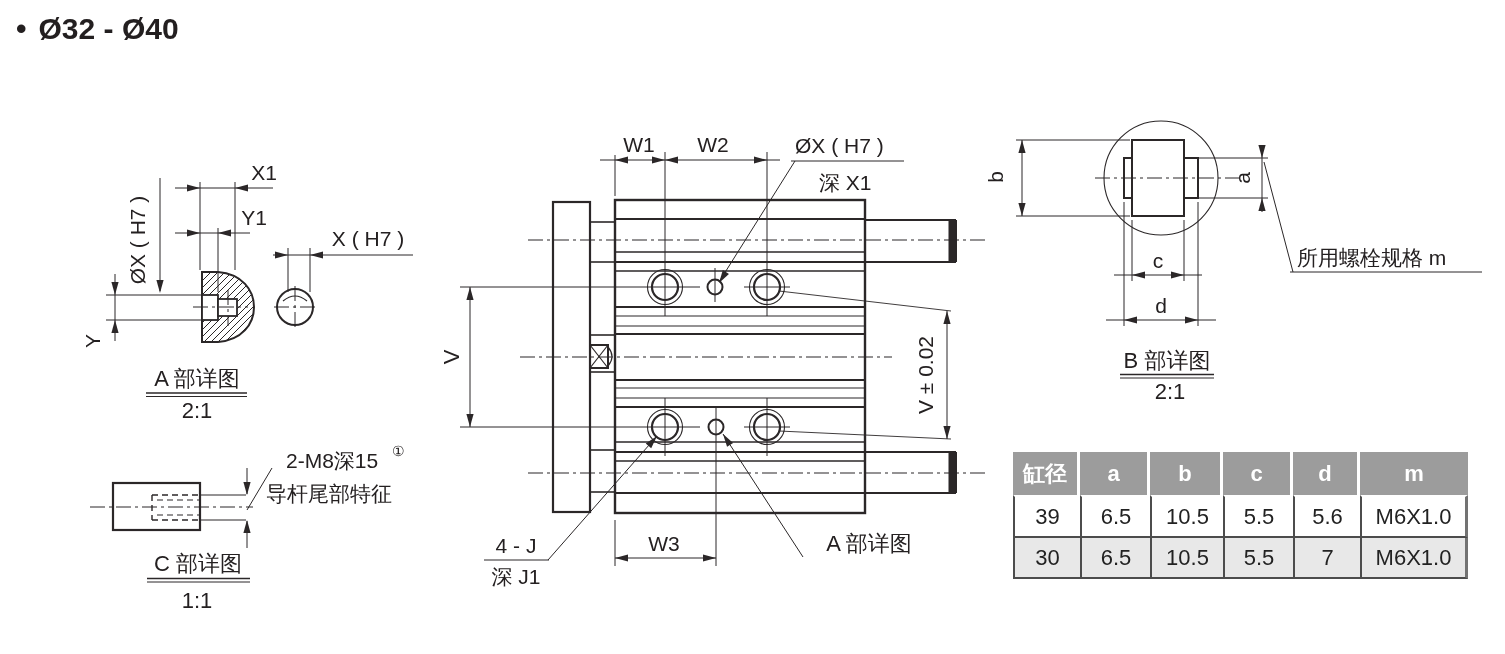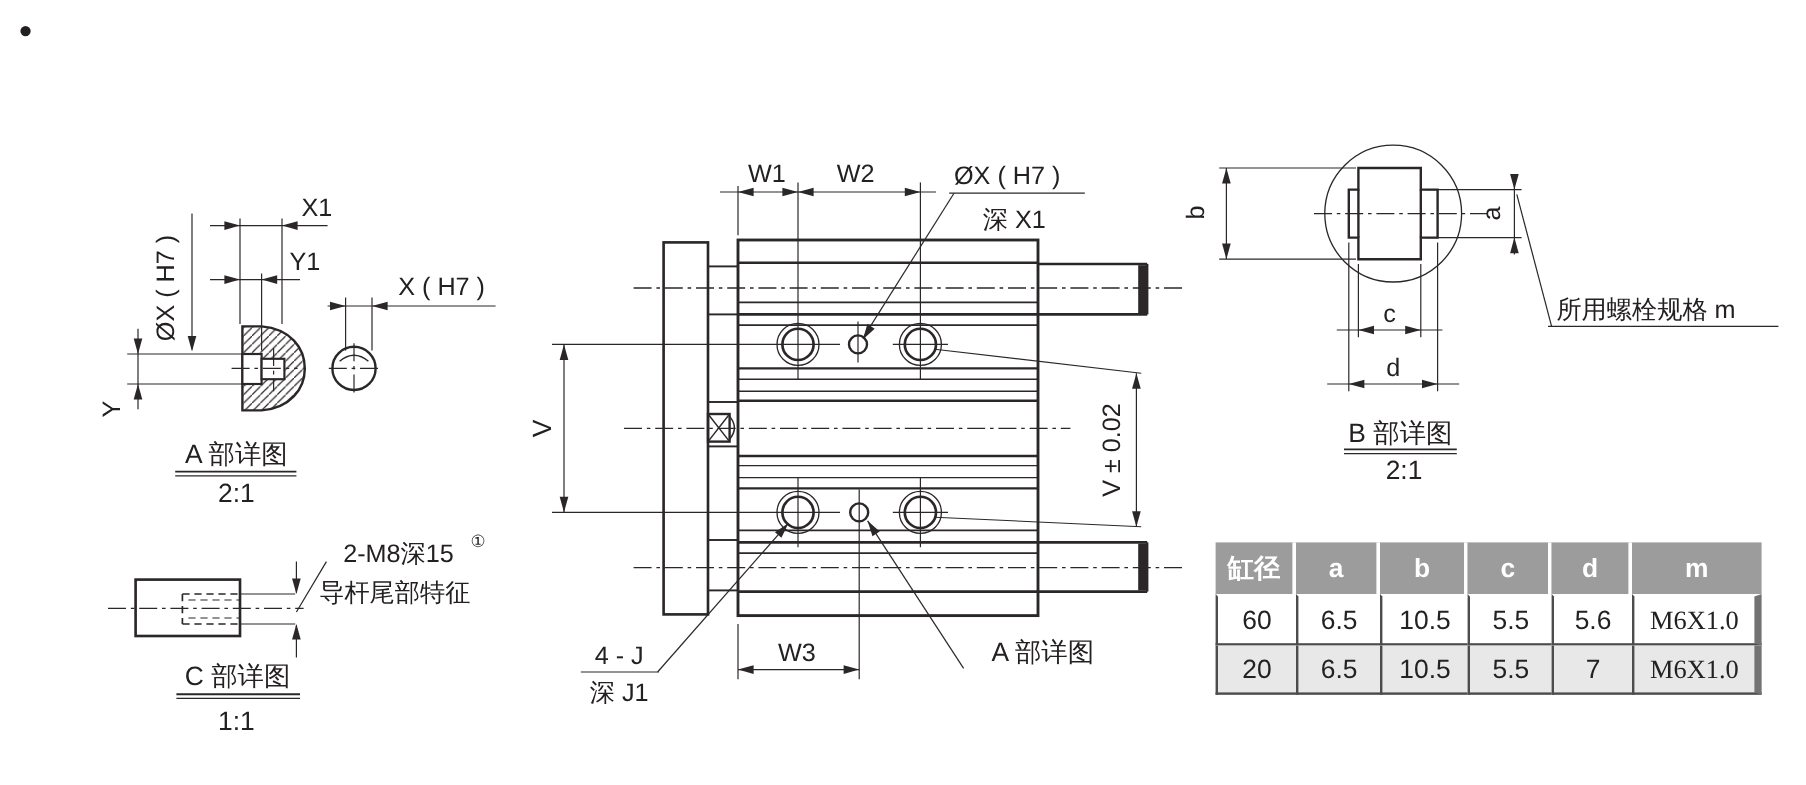--- a/index.html
+++ b/index.html
@@ -15,31 +15,32 @@
   svg.draw text.sup{font-size:14px;}
   svg.draw .arr{fill:#2b2728;stroke:none;}
   .cl{stroke-dasharray:15 4 3 4;}
   .hid{stroke-dasharray:6 4;}
   table.spec{position:absolute;left:1013px;top:452px;border-collapse:separate;border-spacing:0;
              table-layout:fixed;width:455px;font-size:22px;text-align:center;}
   table.spec th{background:#9c9c9c;color:#ffffff;font-weight:bold;height:41px;
                 border-right:3px solid #ffffff;}
   table.spec th:last-child{border-right:none;}
   table.spec td{height:37px;border-left:2px solid #4c4c4c;border-bottom:2px solid #4c4c4c;color:#222;}
-  table.spec td:last-child{border-right:6px solid #737373;font-family:Liberation Serif, serif;}
+  table.spec td:last-child{border-right:3px solid #737373;}
   table.spec tr.r1 td{background:#ffffff;border-top:2px solid #ffffff;}
   table.spec tr.r2 td{background:#e8e8e8;}
 </style>
 </head>
 <body>
 
 <div class="stage">
 
   <div class="title">
     <span class="bullet">•</span>
+    <span>Ø32 - Ø40</span>
   </div>
 
   <svg class="draw" width="1505" height="654" viewBox="0 0 1505 654">
     <defs>
       <pattern id="hatch" width="7" height="7" patternUnits="userSpaceOnUse">
         <path d="M-1,8 L8,-1" stroke="#2b2728" stroke-width="1" fill="none"></path>
       </pattern>
       <path id="arr" d="M0,0 L-13,-3.6 L-13,3.6 Z"></path>
     </defs>
 
@@ -298,29 +299,29 @@
         <th>缸径</th>
         <th>a</th>
         <th>b</th>
         <th>c</th>
         <th>d</th>
         <th>m</th>
       </tr>
     </thead>
     <tbody>
       <tr class="r1">
-        <td>60</td>
+        <td>39</td>
         <td>6.5</td>
         <td>10.5</td>
         <td>5.5</td>
         <td>5.6</td>
         <td>M6X1.0</td>
       </tr>
       <tr class="r2">
-        <td>20</td>
+        <td>30</td>
         <td>6.5</td>
         <td>10.5</td>
         <td>5.5</td>
         <td>7</td>
         <td>M6X1.0</td>
       </tr>
     </tbody>
   </table>
 
 </div>

